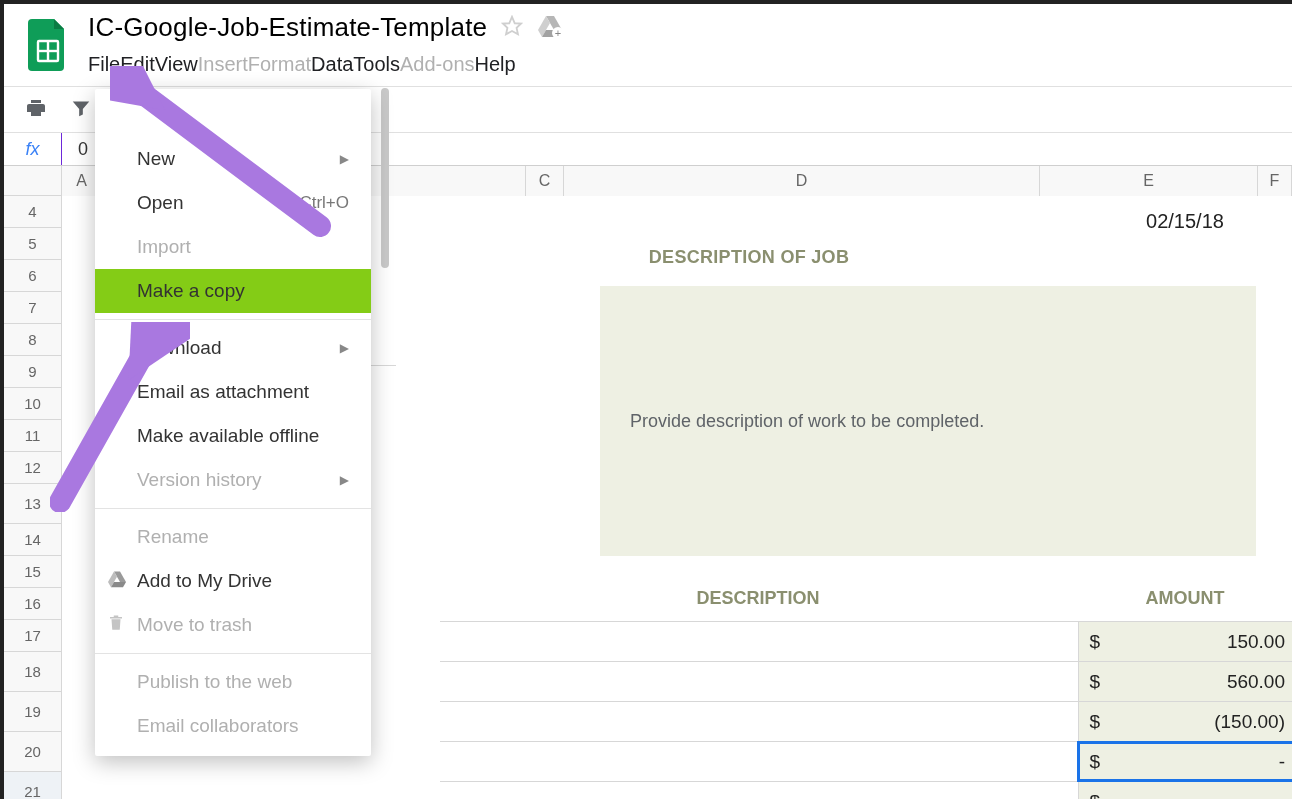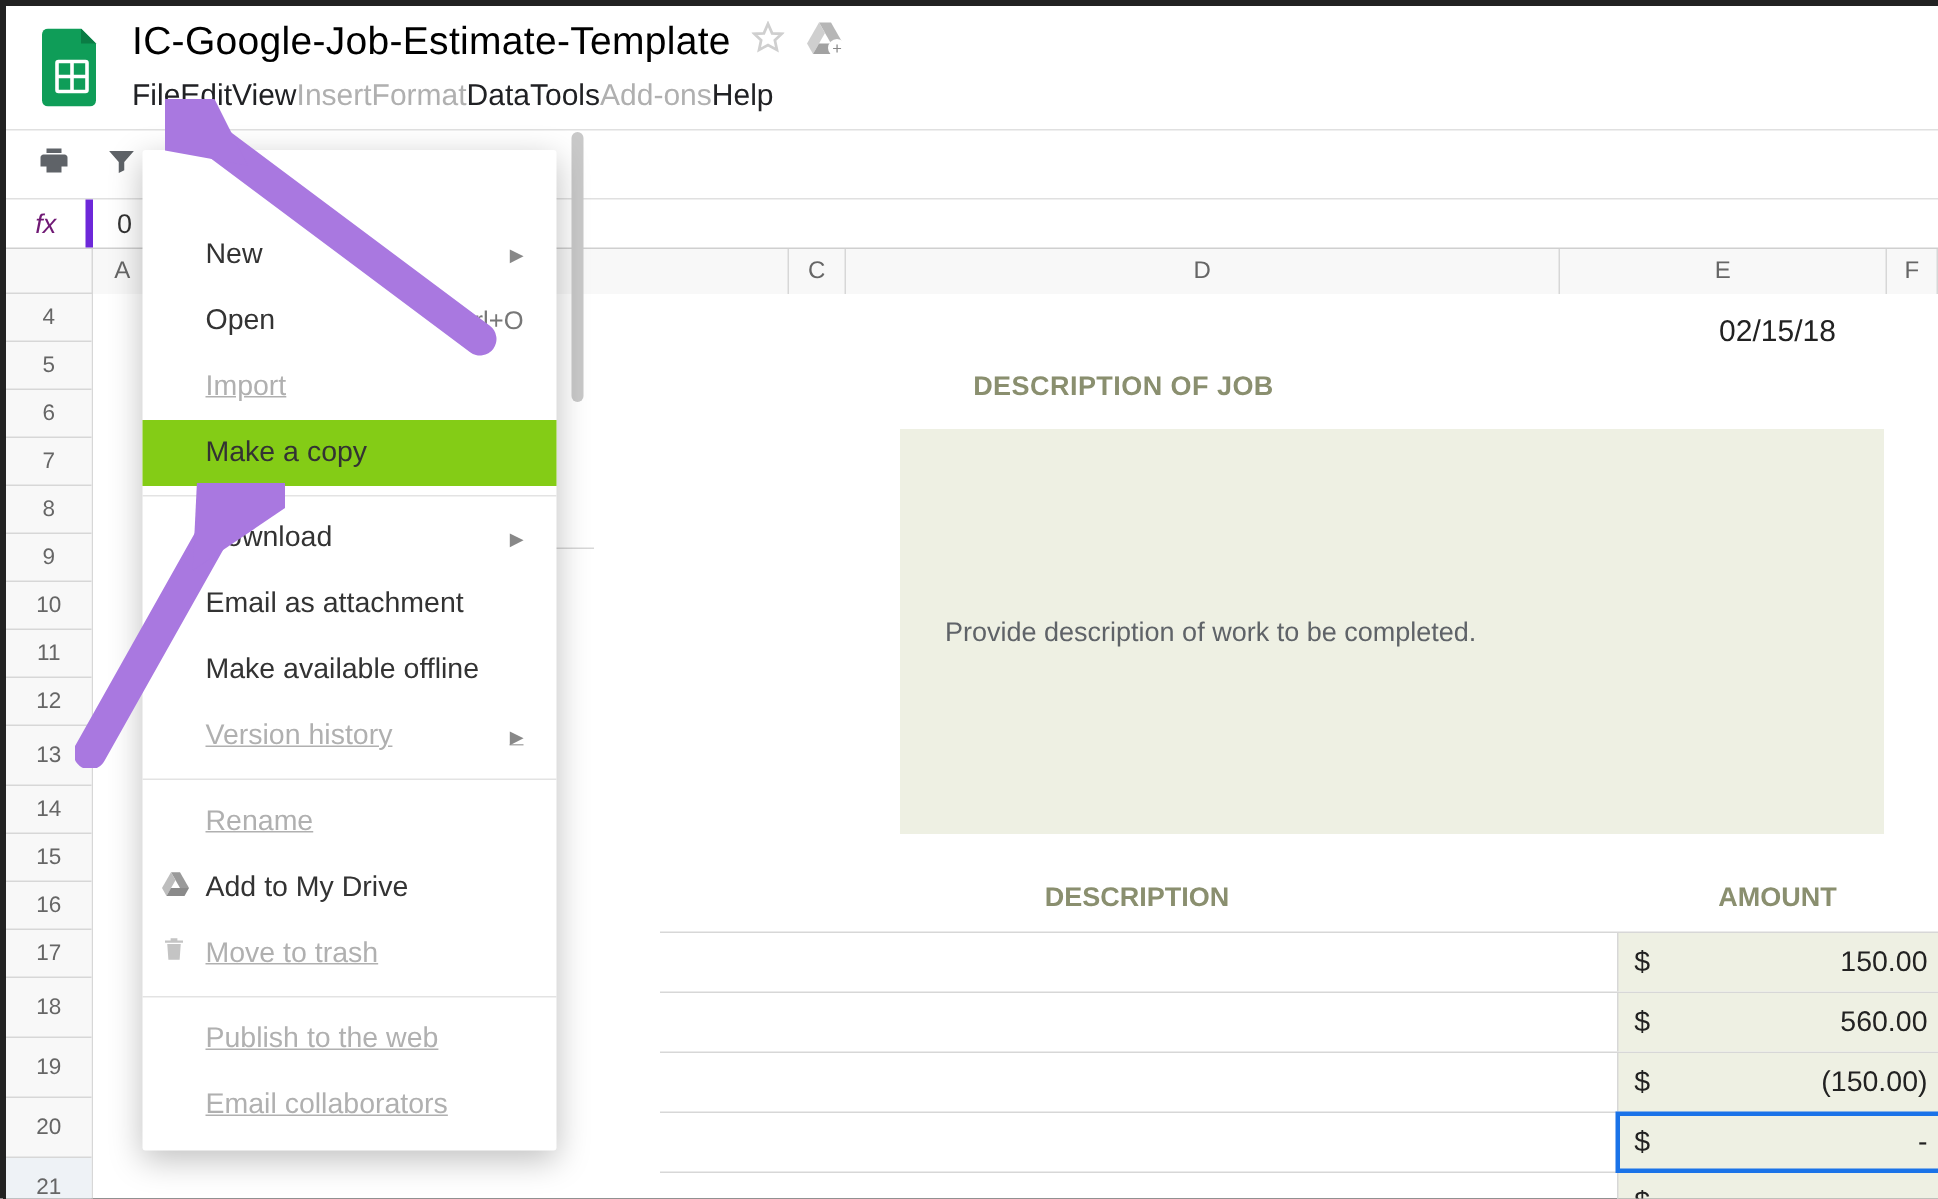--- a/index.html
+++ b/index.html
@@ -7,33 +7,33 @@
   .header { display: flex; align-items: flex-start; padding: 8px 12px 0 22px; }
   .logo { width: 44px; height: 54px; display: flex; align-items: center; justify-content: center; margin-right: 18px; margin-top: 6px;}
   .doc-title-row { display: flex; align-items: center; gap: 14px; }
   .doc-title { font-size: 26px; color: #000000; letter-spacing: 0.2px; }
   .star-icon, .drive-icon { color: #bfbfbf; }
   .menubar { display: flex; font-size: 20px; color: #202124; margin-top: 10px; padding-bottom: 10px; }
   .menubar .menu-item { cursor: pointer; }
   .menubar .disabled { color: #b0b0b0; }
   .toolbar { border-top: 1px solid #e0e0e0; height: 46px; display: flex; align-items: center; padding: 0 20px; gap: 22px; color: #5f6368; position: relative; }
   .formula-row { border-top: 1px solid #e0e0e0; border-bottom: 1px solid #cfcfcf; height: 34px; display: flex; align-items: center; }
-  .fx { width: 58px; text-align: center; font-style: italic; color: #701a75; font-size: 18px; border-right: 5px solid #6d28d9; height: 100%; display:flex; align-items:center; justify-content:center;}
+  .fx { width: 58px; text-align: center; font-style: italic; color: #3b82f6; font-size: 18px; border-right: 1px solid #6d28d9; height: 100%; display:flex; align-items:center; justify-content:center;}
   .formula-val { padding-left: 16px; font-size: 18px; color: #333; }
   .grid-area { display: flex; height: calc(100% - 176px); position: relative; }
   .row-headers { width: 58px; border-right: 1px solid #d7d7d7; }
   .corner { width: 58px; height: 30px; border-right: 1px solid #d7d7d7; border-bottom: 1px solid #d7d7d7; background:#f8f8f8;}
   .ch { border-right: 1px solid #d7d7d7; text-align: center; font-size: 16px; color: #666; display:flex; align-items:center; justify-content:center; background:#f8f8f8;}
   .rh { height: 32px; border-bottom: 1px solid #d7d7d7; text-align: center; font-size: 15px; color: #666; display:flex; align-items:center; justify-content:center; background:#f8f8f8;}
   .rh.tall { height: 40px; }
   .main-pane { flex: 1; position: relative; overflow: hidden; }
   .headers-row { display:flex; height:30px; }
-  .menu-dropdown { position: absolute; left: 95px; top: 100px; width: 276px; background: #fff; box-shadow: 0 6px 22px rgba(0,0,0,.25); border-radius: 2px; padding: 8px 0; z-index: 50; }
+  .menu-dropdown { position: absolute; left: 95px; top: 89px; width: 276px; background: #fff; box-shadow: 0 6px 22px rgba(0,0,0,.25); border-radius: 2px; padding: 8px 0; z-index: 50; }
   .menu-dropdown .mi { display:flex; align-items:center; justify-content:space-between; height: 44px; padding: 0 22px 0 42px; font-size: 19px; color: #333; cursor:pointer; position:relative; }
-  .menu-dropdown .mi.disabled { color: #b0b0b0; cursor:default;text-decoration:underline;}
+  .menu-dropdown .mi.disabled { color: #b0b0b0; cursor:default;}
   .menu-dropdown .mi.hl { background:#84cc16; }
   .menu-dropdown .divider { height:1px; background:#e3e3e3; margin:6px 0; }
   .menu-dropdown .shortcut { color:#777; font-size:17px; }
   .menu-dropdown .sub-arrow { color:#888; font-size:12px; }
   .menu-dropdown .mi .lefticon { position:absolute; left:12px; color:#808080; }
   .vscroll { position:absolute; left:378px; top:88px; width:14px; height:712px; background:rgba(0,0,0,0); }
   .vscroll .thumb { position:absolute; left:3px; top:0; width:8px; height:180px; background:#c9c9c9; border-radius:4px; }
   .content { position:absolute; left:394px; top:0; right:0; }
   .date { text-align:center; font-size:20px; color:#222; padding:14px 0 8px; }
   .joblabel { text-align:center; font-size:18px; font-weight:bold; color:#8a8f6f; padding:6px 0 12px; letter-spacing:0.3px;}

